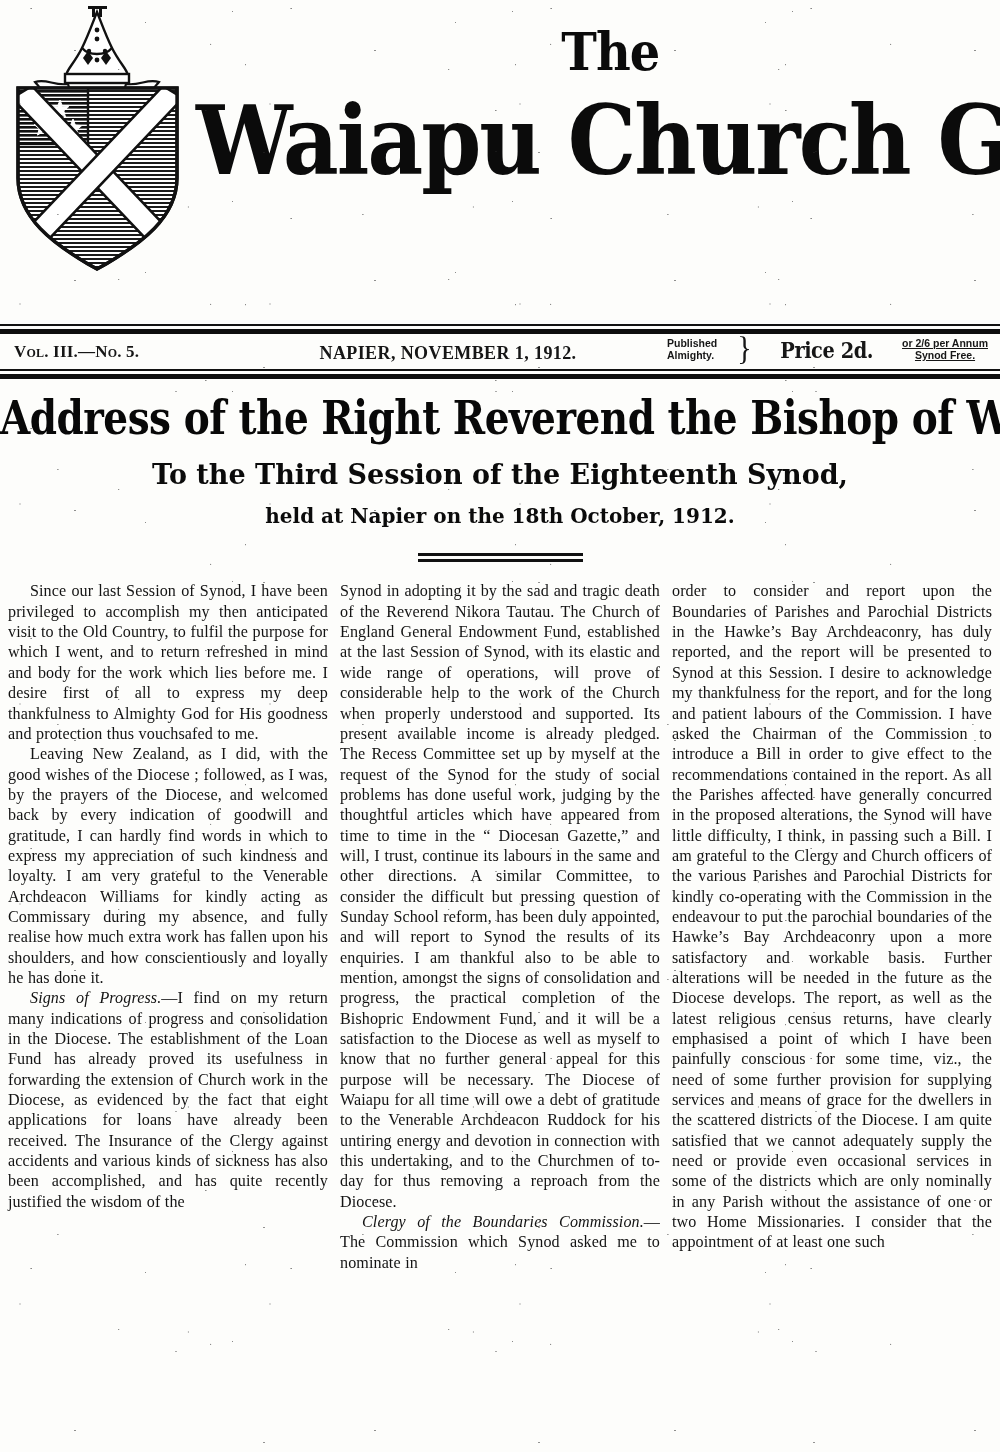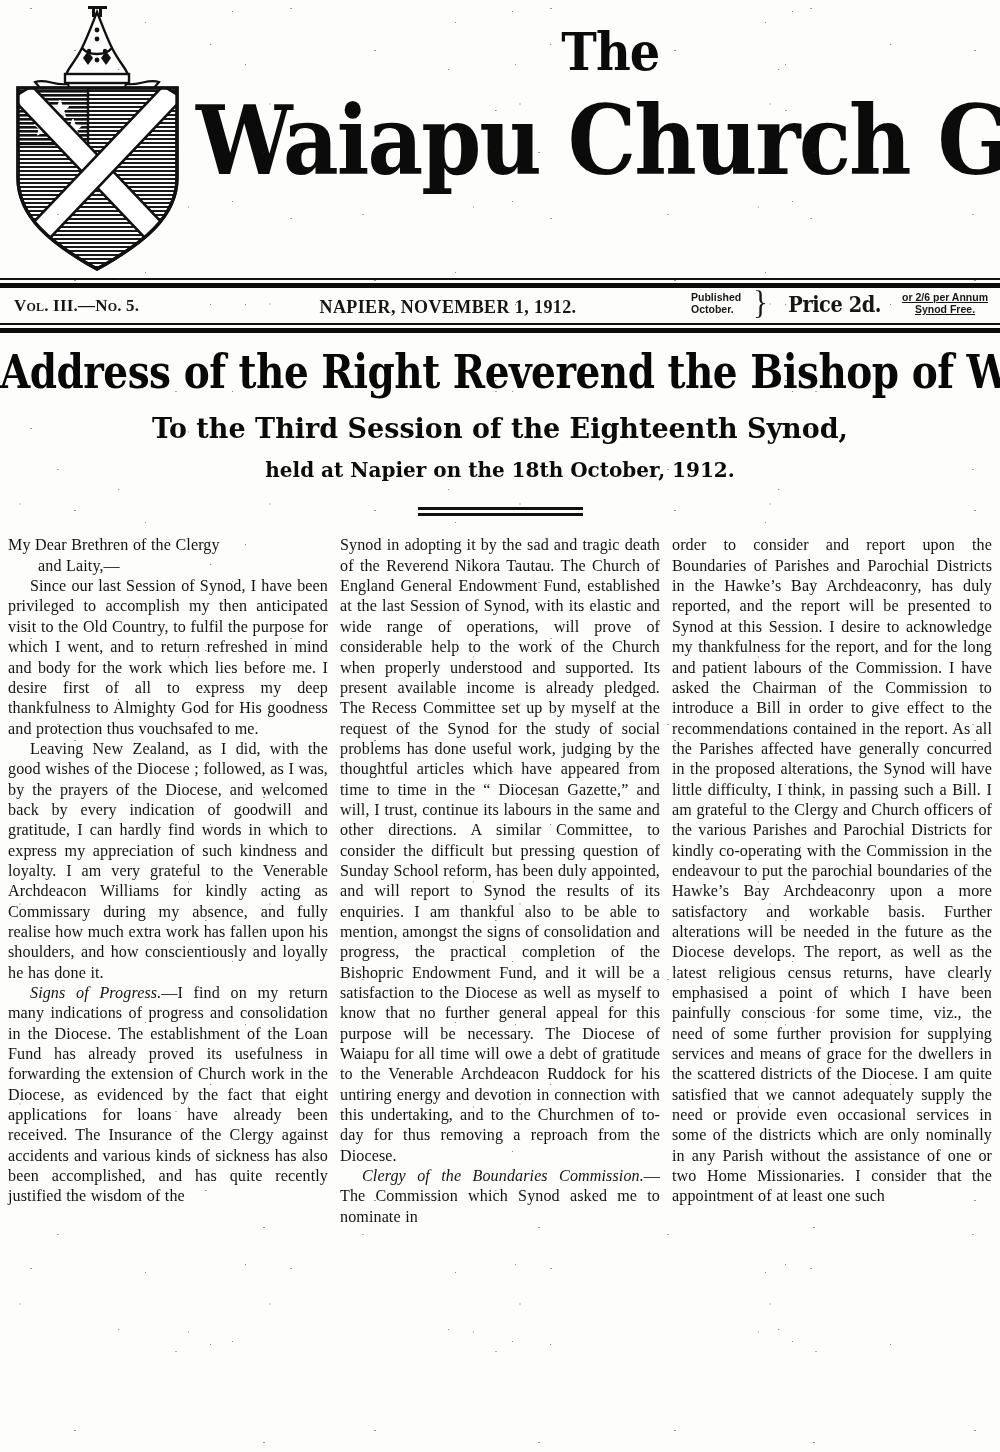--- a/index.html
+++ b/index.html
@@ -31,21 +31,21 @@
       radial-gradient(circle at 19% 84%, #2f2f2f 0.5px, transparent 0.8px),
       radial-gradient(circle at 66% 92%, #2f2f2f 0.5px, transparent 0.8px);
     background-size:
       260px 210px,310px 250px,280px 190px,340px 260px,300px 230px,
       270px 240px,330px 210px,290px 270px,250px 200px,320px 240px,
       275px 215px,305px 255px,285px 225px;
   }
 
   
   .masthead{
-    position:relative;height:278px;
+    position:relative;height:324px;
   }
   .crest{
     position:absolute;left:10px;top:6px;width:175px;height:268px;
   }
   .the-word{
     position:absolute;left:557px;top:26px;
     font-family:"DejaVu Serif", serif;
     font-weight:bold;font-style:normal;
     font-size:52px;line-height:1;
     letter-spacing:-1px;
@@ -82,21 +82,21 @@
   }
   .place-date{
     position:absolute;left:0;right:8px;top:9px;
     text-align:center;
     font-family:"Liberation Serif", serif;
     font-size:18px;font-weight:bold;letter-spacing:.4px;
     padding-right:96px;
   }
   .price-block{
     position:absolute;right:12px;top:2px;
-    display:flex;align-items:center;gap:12px;
+    display:flex;align-items:center;gap:20px;
     font-family:"Liberation Sans", sans-serif;
   }
   .pub-monthly{
     font-size:10.5px;font-weight:bold;line-height:1.12;
     text-align:left;
   }
   .brace{
     font-family:"Liberation Serif", serif;
     font-size:30px;line-height:.8;font-weight:normal;
     transform:scaleY(1.15);
@@ -258,21 +258,21 @@
 <div class="rule-thin"></div>
 <div class="rule-gap"></div>
 <div class="rule-thick"></div>
 
 <div class="issue-bar">
   <div class="vol">Vol. III.—No. 5.</div>
   <div class="place-date">NAPIER, NOVEMBER 1, 1912.</div>
   <div class="price-block">
     <div class="pub-monthly">
       <span>Published</span><br>
-      <span>October.</span>
+      <span>Almighty.</span>
     </div>
     <div class="brace">}</div>
     <div class="price-main">Price 2d.</div>
     <div class="annum">
       <span class="l1">or 2/6 per Annum</span>
       <span class="l2">Synod Free.</span>
     </div>
   </div>
 </div>
 
@@ -286,24 +286,20 @@
   <div class="subhead2">held at Napier on the 18th October, 1912.</div>
   <div class="mini-rules">
     <div class="r1"></div>
     <div class="r2"></div>
   </div>
 </div>
 
 <div class="columns">
 
   <div class="col">
-    <p class="salutation">
-      <span>My Dear Brethren of the Clergy</span>
-      <span class="l2">and Laity,—</span>
-    </p>
     <p class="indent">Since our last Session of Synod, I have been privileged to accomplish my then anticipated visit to the Old Country, to fulfil the purpose for which I went, and to return refreshed in mind and body for the work which lies before me. I desire first of all to express my deep thankfulness to Almighty God for His goodness and protection thus vouchsafed to me.</p>
     <p class="indent">Leaving New Zealand, as I did, with the good wishes of the Diocese ; followed, as I was, by the prayers of the Diocese, and welcomed back by every indication of goodwill and gratitude, I can hardly find words in which to express my appreciation of such kindness and loyalty. I am very grateful to the Venerable Archdeacon Williams for kindly acting as Commissary during my absence, and fully realise how much extra work has fallen upon his shoulders, and how conscientiously and loyally he has done it.</p>
     <p class="indent"><span class="runin">Signs of Progress.</span><span>—I find on my return many indications of progress and consolidation in the Diocese. The establishment of the Loan Fund has already proved its usefulness in forwarding the extension of Church work in the Diocese, as evidenced by the fact that eight applications for loans have already been received. The Insurance of the Clergy against accidents and various kinds of sickness has also been accomplished, and has quite recently justified the wisdom of the</span></p>
   </div>
 
   <div class="col">
     <p class="hang">Synod in adopting it by the sad and tragic death of the Reverend Nikora Tautau. The Church of England General Endowment Fund, established at the last Session of Synod, with its elastic and wide range of operations, will prove of considerable help to the work of the Church when properly understood and supported. Its present available income is already pledged. The Recess Committee set up by myself at the request of the Synod for the study of social problems has done useful work, judging by the thoughtful articles which have appeared from time to time in the “ Diocesan Gazette,” and will, I trust, continue its labours in the same and other directions. A similar Committee, to consider the difficult but pressing question of Sunday School reform, has been duly appointed, and will report to Synod the results of its enquiries. I am thankful also to be able to mention, amongst the signs of consolidation and progress, the practical completion of the Bishopric Endowment Fund, and it will be a satisfaction to the Diocese as well as myself to know that no further general appeal for this purpose will be necessary. The Diocese of Waiapu for all time will owe a debt of gratitude to the Venerable Archdeacon Ruddock for his untiring energy and devotion in connection with this undertaking, and to the Churchmen of to-day for thus removing a reproach from the Diocese.</p>
     <p class="indent"><span class="runin">Clergy of the Boundaries Commission.</span><span>— The Commission which Synod asked me to nominate in</span></p>
   </div>
 

